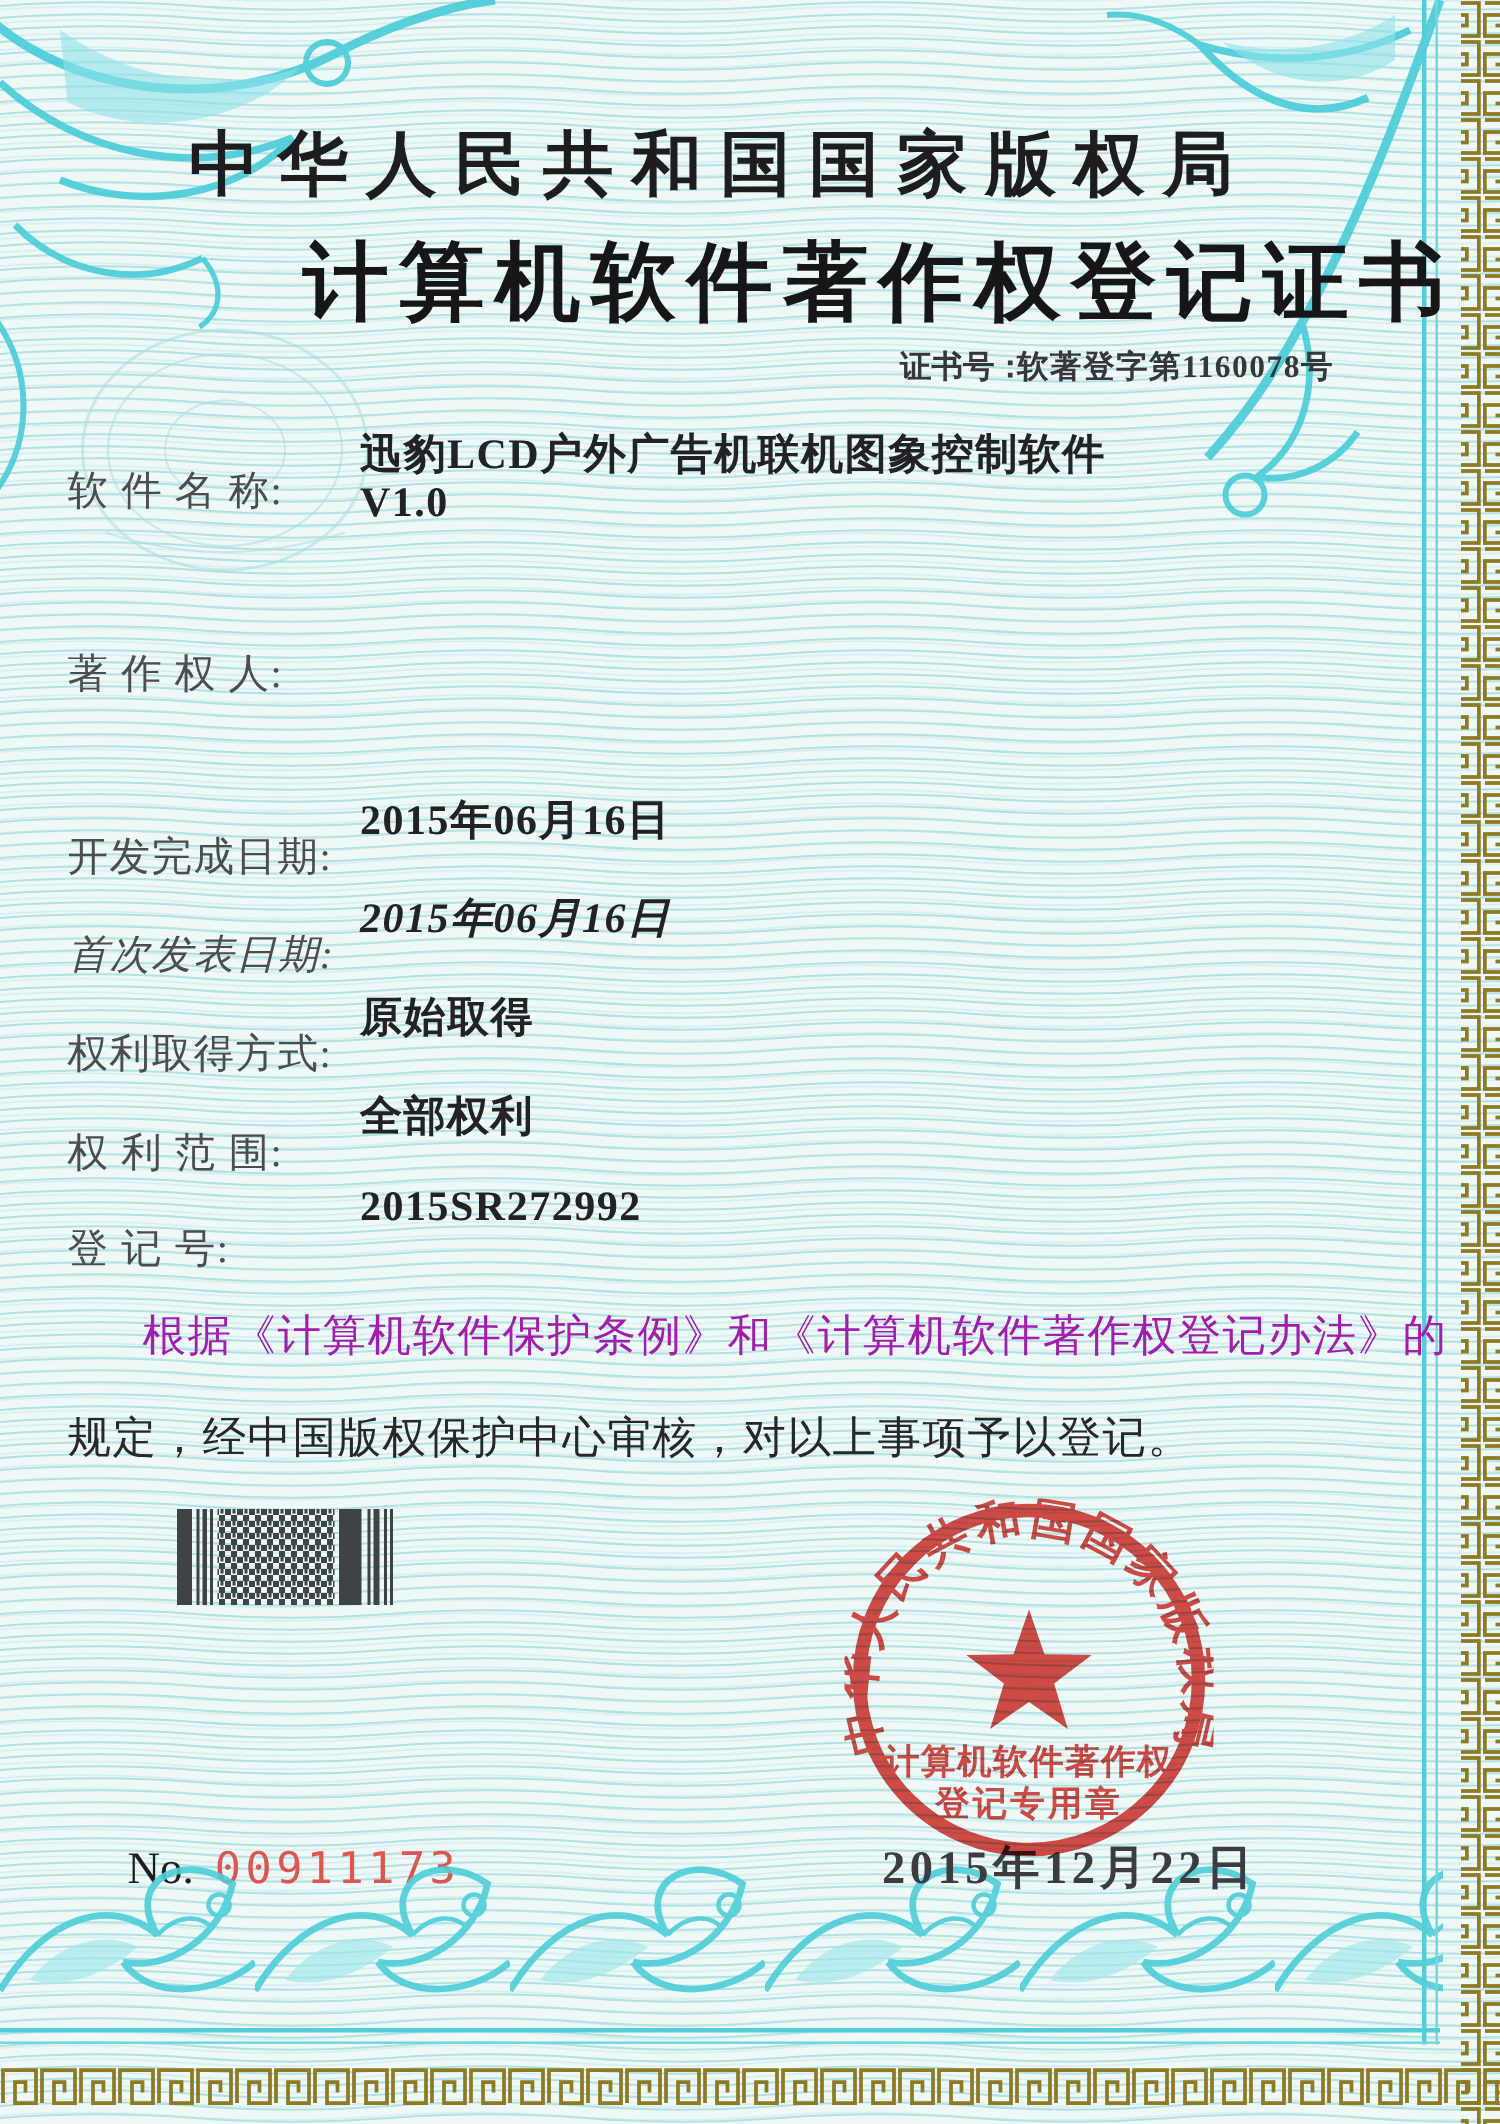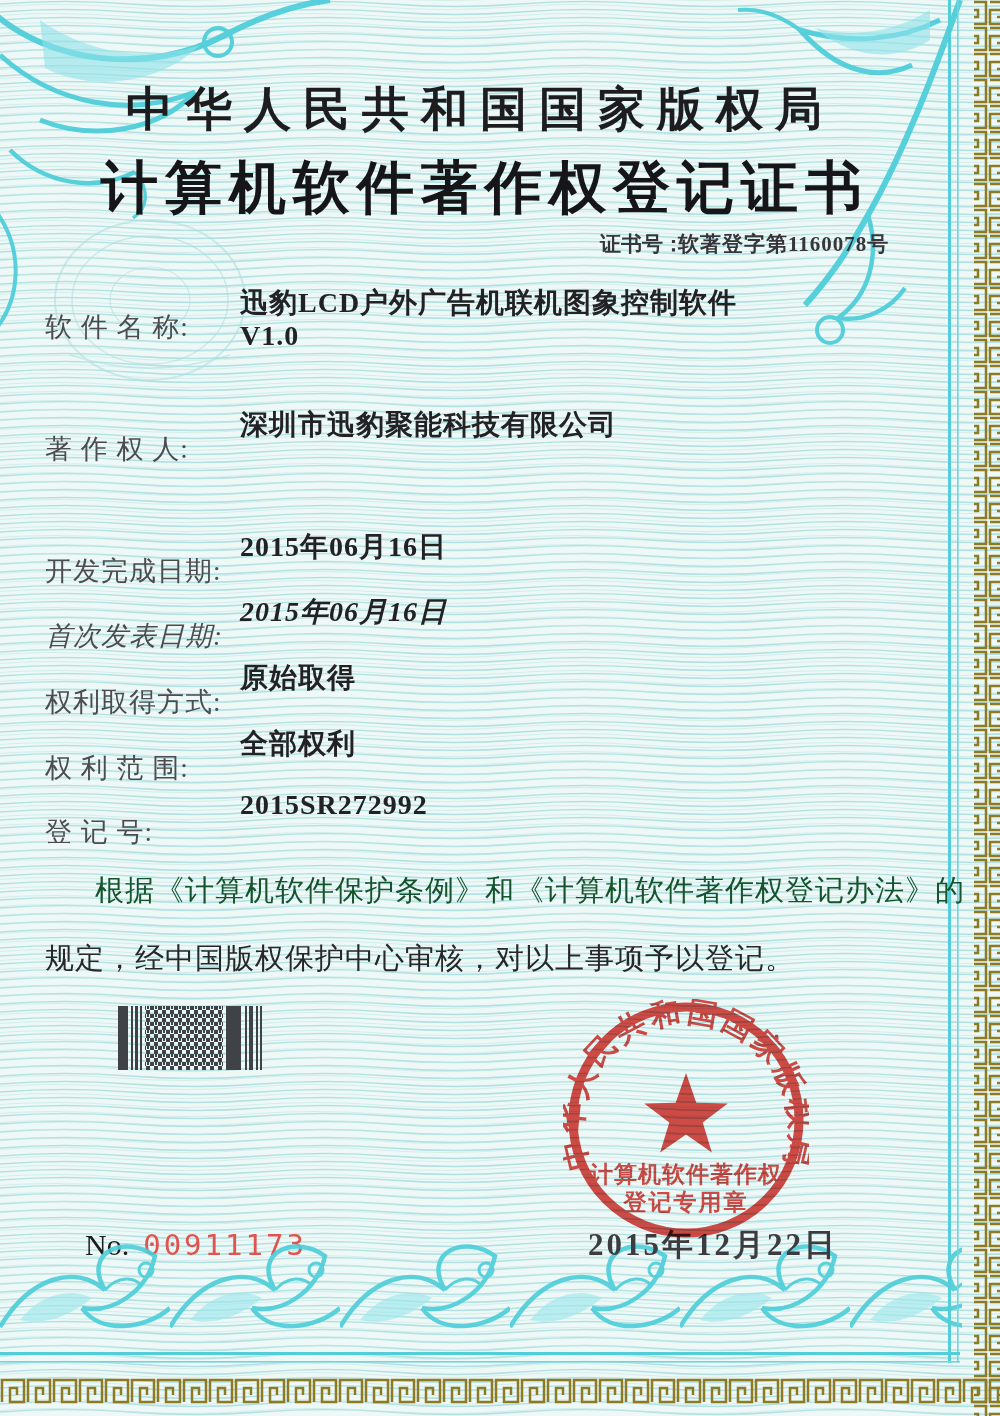--- a/index.html
+++ b/index.html
@@ -10,37 +10,37 @@
     overflow:hidden;
     font-family:"Liberation Serif","DejaVu Serif",serif;
   }
   .abs{position:absolute;}
   
   .issuer{
     left:0;top:78px;width:960px;text-align:center;
     font-size:47px;font-weight:700;color:#1d1d1f;letter-spacing:12px;
   }
   .cert-title{
-    left:0;top:150px;width:970px;text-align:center;
+    left:0;top:150px;width:970px;text-align:right;
     font-size:57px;font-weight:700;color:#161618;letter-spacing:7px;
   }
   .certno-label{left:600px;top:230px;font-size:21px;color:#35353a;font-weight:600;}
   .certno-value{left:678px;top:230px;font-size:21px;color:#35353a;font-weight:600;letter-spacing:1px;}
   .field-row{left:0;top:0;width:960px;height:40px;}
   .f-label{
     position:absolute;left:45px;top:0;width:200px;
     font-size:27px;color:#4c4c50;letter-spacing:1px;font-weight:500;margin-top:25px;
   }
   .f-value{
     position:absolute;left:240px;top:0;
     font-size:28px;color:#222225;font-weight:600;letter-spacing:1px;
   }
   .r0{top:284px;} .r0b{top:320px;} .r1{top:406px;} .r2{top:528px;}
   .r3{top:593px;font-style:italic;} .r4{top:659px;} .r5{top:725px;} .r6{top:789px;}
-  .stmt1{left:95px;top:871px;font-size:29px;color:#14532d;letter-spacing:1px;font-weight:500;}
+  .stmt1{left:95px;top:871px;font-size:29px;color:#a21caf;letter-spacing:1px;font-weight:500;}
   .stmt2{left:45px;top:939px;font-size:29px;color:#27272a;letter-spacing:1px;font-weight:500;}
   .serial{left:85px;top:1228px;font-size:30px;color:#1d1d1f;}
   .serial .num{
     font-family:"DejaVu Sans Mono","Liberation Mono",monospace;
     color:#e05450;letter-spacing:3px;font-size:29px;margin-left:14px;font-weight:500;
   }
   .seal-date{
     left:588px;top:1224px;font-size:31px;color:#3c3c40;
     letter-spacing:3px;font-weight:600;z-index:4;
   }
@@ -135,21 +135,20 @@
 
   <div class="abs textlayer field-row r0">
     <span class="f-label">软  件  名  称:</span>
     <span class="f-value">迅豹LCD户外广告机联机图象控制软件</span>
   </div>
   <div class="abs textlayer field-row r0b">
     <span class="f-value">V1.0</span>
   </div>
   <div class="abs textlayer field-row r1">
     <span class="f-label">著  作  权  人:</span>
-    <span class="f-value">深圳市迅豹聚能科技有限公司</span>
   </div>
   <div class="abs textlayer field-row r2">
     <span class="f-label">开发完成日期:</span>
     <span class="f-value">2015年06月16日</span>
   </div>
   <div class="abs textlayer field-row r3">
     <span class="f-label">首次发表日期:</span>
     <span class="f-value">2015年06月16日</span>
   </div>
   <div class="abs textlayer field-row r4">

